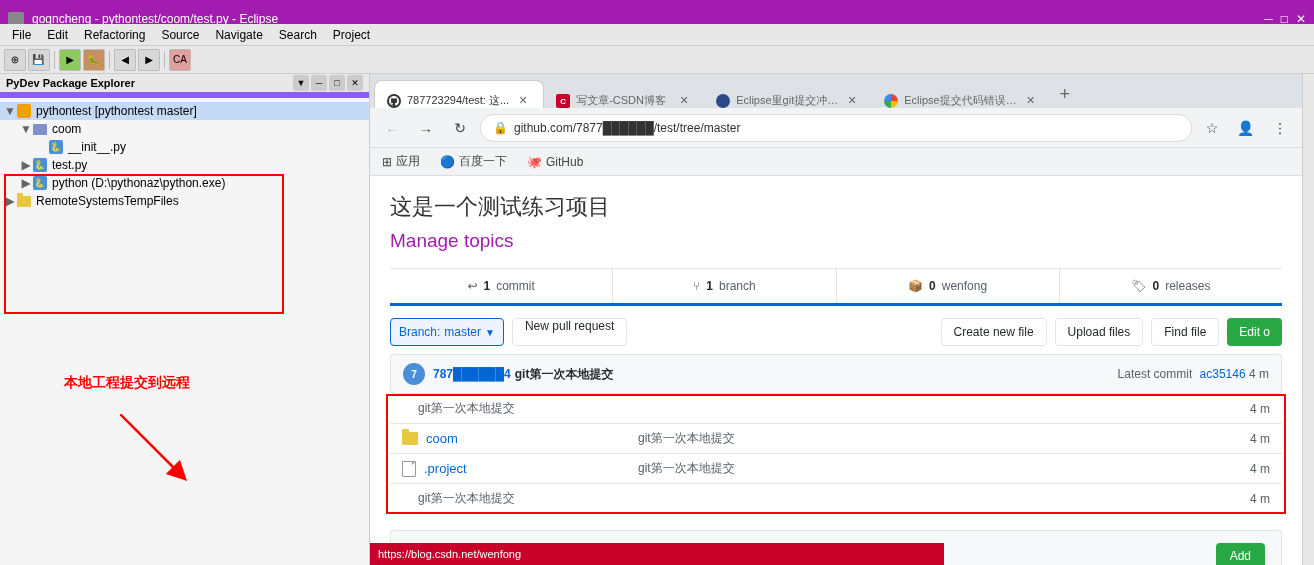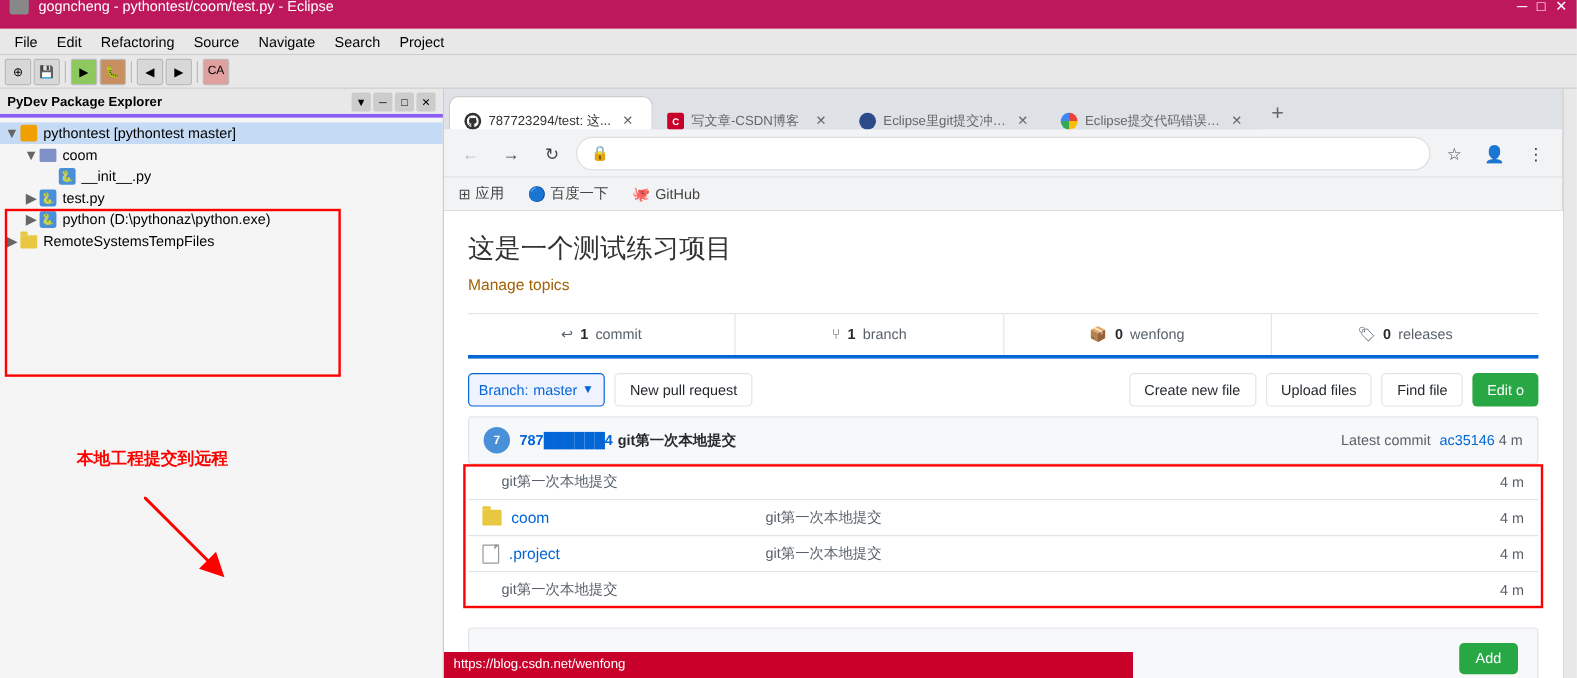--- a/index.html
+++ b/index.html
@@ -1,33 +1,33 @@
 <!DOCTYPE html>
 <html><head>
   <meta charset="utf-8">
   <style>
     * { box-sizing: border-box; margin: 0; padding: 0; }
     body { font-family: -apple-system, BlinkMacSystemFont, 'Segoe UI', Arial, sans-serif; font-size: 13px; background: #f0f0f0; overflow: hidden; }
 
     
     .eclipse-window { width: 1314px; height: 565px; background: #f0f0f0; display: flex; flex-direction: column; }
 
-    .eclipse-titlebar { background: #be185d; color: #fff; height: 22px; display: flex; align-items: flex-end; padding: 12px 8px; font-size: 12px; gap: 8px; }
+    .eclipse-titlebar { background: #a21caf; color: #fff; height: 22px; display: flex; align-items: flex-start; padding: 12px 8px; font-size: 12px; gap: 8px; }
     .eclipse-titlebar .icon { width: 16px; height: 16px; background: #888; border-radius: 2px; }
     .eclipse-menubar { background: #e8e8e8; height: 22px; display: flex; align-items: center; padding: 0 4px; font-size: 12px; border-bottom: 1px solid #ccc; }
     .eclipse-menubar span { padding: 2px 8px; cursor: pointer; }
     .eclipse-toolbar { background: #e8e8e8; height: 28px; display: flex; align-items: center; padding: 2px 4px; border-bottom: 1px solid #ccc; gap: 2px; }
     .eclipse-toolbar .tb-btn { width: 22px; height: 22px; background: #d8d8d8; border: 1px solid #bbb; border-radius: 2px; display: flex; align-items: center; justify-content: center; cursor: pointer; font-size: 10px; }
     .eclipse-toolbar .separator { width: 1px; height: 18px; background: #bbb; margin: 0 2px; }
 
     .eclipse-body { display: flex; flex: 1; overflow: hidden; }
 
     
     .eclipse-left { width: 370px; background: #f5f5f5; border-right: 1px solid #ccc; display: flex; flex-direction: column; position: relative; }
-    .panel-header { background: #e8e8e8; border-bottom: 3px solid #8b5cf6; height: 24px; display: flex; align-items: center; padding: 0 6px; font-size: 11px; gap: 4px; }
+    .panel-header { background: #e8e8e8; border-bottom: 6px solid #8b5cf6; height: 24px; display: flex; align-items: center; padding: 0 6px; font-size: 11px; gap: 4px; }
     .panel-header .panel-icons { margin-left: auto; display: flex; gap: 2px; }
     .panel-header .panel-icon { width: 16px; height: 16px; background: #ccc; border-radius: 2px; display: flex; align-items: center; justify-content: center; font-size: 9px; cursor: pointer; }
 
     .tree { padding: 4px 0; flex: 1; overflow: auto; }
     .tree-item { display: flex; align-items: center; padding: 2px 4px; cursor: pointer; font-size: 12px; white-space: nowrap; }
     .tree-item.selected { background: #c5dbf5; }
     .tree-indent { display: inline-block; }
     .tree-arrow { width: 12px; display: inline-block; text-align: center; color: #666; }
     .tree-icon { width: 16px; height: 14px; margin-right: 4px; display: inline-flex; align-items: center; justify-content: center; flex-shrink: 0; }
     .folder-icon { width: 14px; height: 11px; background: #e8c840; border-radius: 1px; position: relative; }
@@ -60,33 +60,33 @@
     .address-bar .lock-icon { color: #444; font-size: 12px; }
     .address-text { color: #333; font-size: 12px; }
     .browser-action-btn { width: 28px; height: 28px; border-radius: 50%; display: flex; align-items: center; justify-content: center; font-size: 14px; color: #444; cursor: pointer; }
 
     .bookmarks-bar { background: #f1f3f4; height: 28px; display: flex; align-items: center; padding: 0 8px; gap: 12px; border-bottom: 1px solid #ddd; font-size: 12px; color: #444; }
     .bookmark-item { display: flex; align-items: center; gap: 4px; cursor: pointer; padding: 2px 4px; border-radius: 3px; }
 
     
     .github-content { flex: 1; overflow-y: auto; background: white; padding: 16px 20px; }
     .repo-title { font-size: 22px; color: #333; margin-bottom: 8px; }
-    .manage-topics { color: #a16207; font-size: 13px; cursor: pointer; margin-bottom: 16px; }
+    .manage-topics { color: #a21caf; font-size: 19px; cursor: pointer; margin-bottom: 16px; }
 
     
     .repo-stats { display: flex; border-top: 1px solid #e1e4e8; border-bottom: 3px solid #0366d6; margin-bottom: 0; }
     .stat-item { flex: 1; text-align: center; padding: 10px 4px; border-right: 1px solid #e1e4e8; font-size: 12px; color: #586069; display: flex; align-items: center; justify-content: center; gap: 6px; }
     .stat-item:last-child { border-right: none; }
     .stat-count { font-weight: 600; color: #24292e; }
 
     
     .file-toolbar { display: flex; align-items: center; padding: 12px 0 8px 0; gap: 8px; }
     .branch-select { height: 28px; background: #eff3ff; border: 1px solid #0366d6; border-radius: 4px; padding: 0 8px; font-size: 12px; color: #0366d6; cursor: pointer; display: flex; align-items: center; gap: 4px; }
     .branch-select .caret { font-size: 10px; }
-    .new-pr-btn { height: 28px; background: white; border: 1px solid #e1e4e8; border-radius: 4px; padding: 0 12px; font-size: 12px; color: #24292e; cursor: pointer; display: flex; align-items: center; }
+    .new-pr-btn { height: 28px; background: white; border: 1px solid #e1e4e8; border-radius: 4px; padding: 0 12px; font-size: 12px; color: #24292e; cursor: pointer; display: flex; }
     .spacer { flex: 1; }
     .file-action-btn { height: 28px; background: white; border: 1px solid #e1e4e8; border-radius: 4px; padding: 0 12px; font-size: 12px; color: #24292e; cursor: pointer; display: flex; align-items: center; }
     .clone-btn { height: 28px; background: #28a745; border: none; border-radius: 4px; padding: 0 12px; font-size: 12px; color: white; cursor: pointer; display: flex; align-items: center; }
 
     
     .latest-commit-bar { background: #f6f8fa; border: 1px solid #e1e4e8; border-radius: 3px; padding: 8px 12px; display: flex; align-items: center; margin-bottom: 0; font-size: 12px; color: #586069; }
     .avatar-circle { width: 22px; height: 22px; background: #4a90d9; border-radius: 50%; color: white; font-size: 10px; font-weight: bold; display: flex; align-items: center; justify-content: center; margin-right: 8px; }
     .commit-user { color: #0366d6; font-weight: 600; margin-right: 4px; }
     .commit-msg { color: #24292e; font-weight: 600; }
     .commit-time { margin-left: auto; color: #586069; }
@@ -279,20 +279,21 @@
 
         <div class="new-tab-btn">+</div>
       </div>
 
       <div class="browser-toolbar">
         <div class="nav-btn disabled">←</div>
         <div class="nav-btn">→</div>
         <div class="nav-btn">↻</div>
         <div class="address-bar">
           <span class="lock-icon">🔒</span>
+          <span class="address-text">github.com/7877██████/test/tree/master</span>
         </div>
         <div class="browser-action-btn">☆</div>
         <div class="browser-action-btn">👤</div>
         <div class="browser-action-btn">⋮</div>
       </div>
 
       <div class="bookmarks-bar">
         <div class="bookmark-item">
           <span>⊞</span>
           <span>应用</span>

